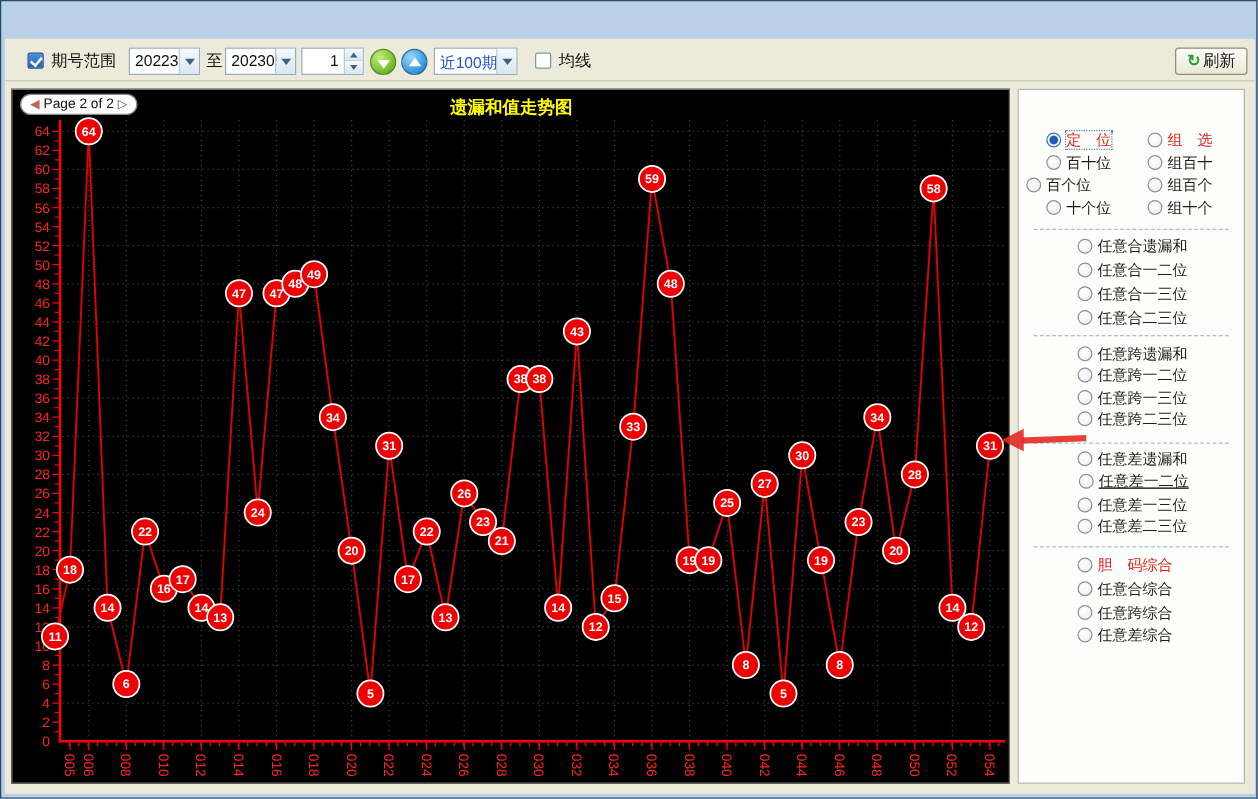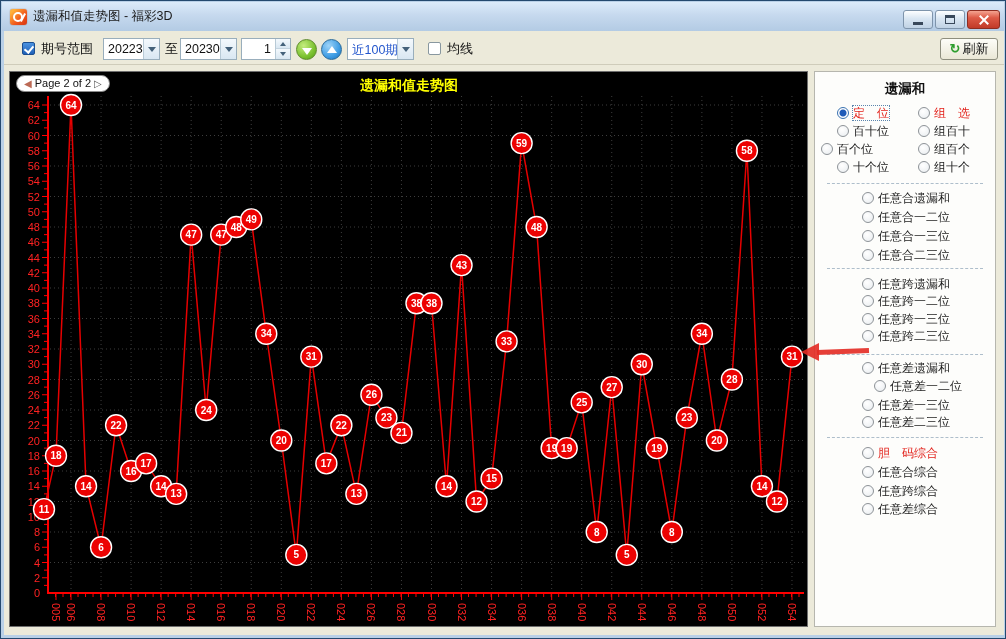--- a/index.html
+++ b/index.html
@@ -92,33 +92,20 @@
   .ann-shaft { position:absolute; left:18px; top:13px; width:52px; height:5px;
               background:rgba(227,42,34,0.9); transform:rotate(-2deg); }
   .ann-text { position:absolute; left:78px; top:2px; font-size:22px; font-weight:bold;
               color:rgba(227,36,28,0.88); white-space:nowrap; }
 </style>
 </head>
 <body>
 
 <div class="window">
 
-  <div class="titlebar">
-    <span class="app-icon"></span>
-    <span class="win-title">遗漏和值走势图 - 福彩3D</span>
-    <span class="winbtn min">
-        <span class="glyph-min"></span>
-      </span>
-    <span class="winbtn max">
-        <span class="glyph-max"></span>
-      </span>
-    <span class="winbtn close">
-        <span class="glyph-x"></span>
-      </span>
-  </div>
 
   <div class="content-bg"></div>
 
   <div class="toolbar">
     <span id="cb-range" class="checkbox checked" style="left:18px;top:11px;"></span>
     <span class="tb-label" style="left:37px;">期号范围</span>
     <span class="combo" style="left:99px;width:57px;">
       <span class="val">2022306</span>
       <span class="btn">
           <span class="tri-down"></span>
@@ -667,39 +654,38 @@
           <g>
             <circle cx="781.98" cy="284.625" r="10.5" fill="#ec0202" stroke="#ffffff" stroke-width="1.4"></circle>
             <text x="781.98" y="288.125" text-anchor="middle" fill="#ffffff" font-size="10" font-weight="600" font-family="Liberation Sans, sans-serif">31</text>
           </g>
         </g>
         <text x="399" y="18" text-anchor="middle" fill="#ffff00" font-size="14" font-weight="bold" font-family="Liberation Sans, sans-serif">遗漏和值走势图</text>
       </svg>
   </div>
 
   <div class="side-panel" id="sidePanel">
-    <div class="sp-title">遗漏和</div>
   <div class="prow" style="left: 22px; top: 31px;"><span class="rad sel"></span><span class="rlab red focus">定　位</span></div>
       <div class="prow" style="left: 103px; top: 31px;"><span class="rad"></span><span class="rlab red">组　选</span></div>
       <div class="prow" style="left: 22px; top: 49px;"><span class="rad"></span><span class="rlab">百十位</span></div>
       <div class="prow" style="left: 103px; top: 49px;"><span class="rad"></span><span class="rlab">组百十</span></div>
       <div class="prow" style="left: 6px; top: 67px;"><span class="rad"></span><span class="rlab">百个位</span></div>
       <div class="prow" style="left: 103px; top: 67px;"><span class="rad"></span><span class="rlab">组百个</span></div>
       <div class="prow" style="left: 22px; top: 85px;"><span class="rad"></span><span class="rlab">十个位</span></div>
       <div class="prow" style="left: 103px; top: 85px;"><span class="rad"></span><span class="rlab">组十个</span></div>
       <div class="prow" style="left: 47px; top: 116px;"><span class="rad"></span><span class="rlab">任意合遗漏和</span></div>
       <div class="prow" style="left: 47px; top: 135px;"><span class="rad"></span><span class="rlab">任意合一二位</span></div>
       <div class="prow" style="left: 47px; top: 154px;"><span class="rad"></span><span class="rlab">任意合一三位</span></div>
       <div class="prow" style="left: 47px; top: 173px;"><span class="rad"></span><span class="rlab">任意合二三位</span></div>
       <div class="prow" style="left: 47px; top: 202px;"><span class="rad"></span><span class="rlab">任意跨遗漏和</span></div>
       <div class="prow" style="left: 47px; top: 219px;"><span class="rad"></span><span class="rlab">任意跨一二位</span></div>
       <div class="prow" style="left: 47px; top: 237px;"><span class="rad"></span><span class="rlab">任意跨一三位</span></div>
       <div class="prow" style="left: 47px; top: 254px;"><span class="rad"></span><span class="rlab">任意跨二三位</span></div>
       <div class="prow" style="left: 47px; top: 286px;"><span class="rad"></span><span class="rlab">任意差遗漏和</span></div>
-      <div class="prow" style="left: 59px; top: 304px;"><span class="rad"></span><span class="rlab">任意差一二位</span></div>
+      <div class="prow" style="left: 48px; top: 304px; text-decoration: underline;"><span class="rad"></span><span class="rlab">任意差一二位</span></div>
       <div class="prow" style="left: 47px; top: 323px;"><span class="rad"></span><span class="rlab">任意差一三位</span></div>
       <div class="prow" style="left: 47px; top: 340px;"><span class="rad"></span><span class="rlab">任意差二三位</span></div>
       <div class="prow" style="left: 47px; top: 371px;"><span class="rad"></span><span class="rlab red">胆　码综合</span></div>
       <div class="prow" style="left: 47px; top: 390px;"><span class="rad"></span><span class="rlab">任意合综合</span></div>
       <div class="prow" style="left: 47px; top: 409px;"><span class="rad"></span><span class="rlab">任意跨综合</span></div>
       <div class="prow" style="left: 47px; top: 427px;"><span class="rad"></span><span class="rlab">任意差综合</span></div>
       <div class="pdiv" style="top: 111px;"></div>
       <div class="pdiv" style="top: 196px;"></div>
       <div class="pdiv" style="top: 282px;"></div>
       <div class="pdiv" style="top: 365px;"></div>

